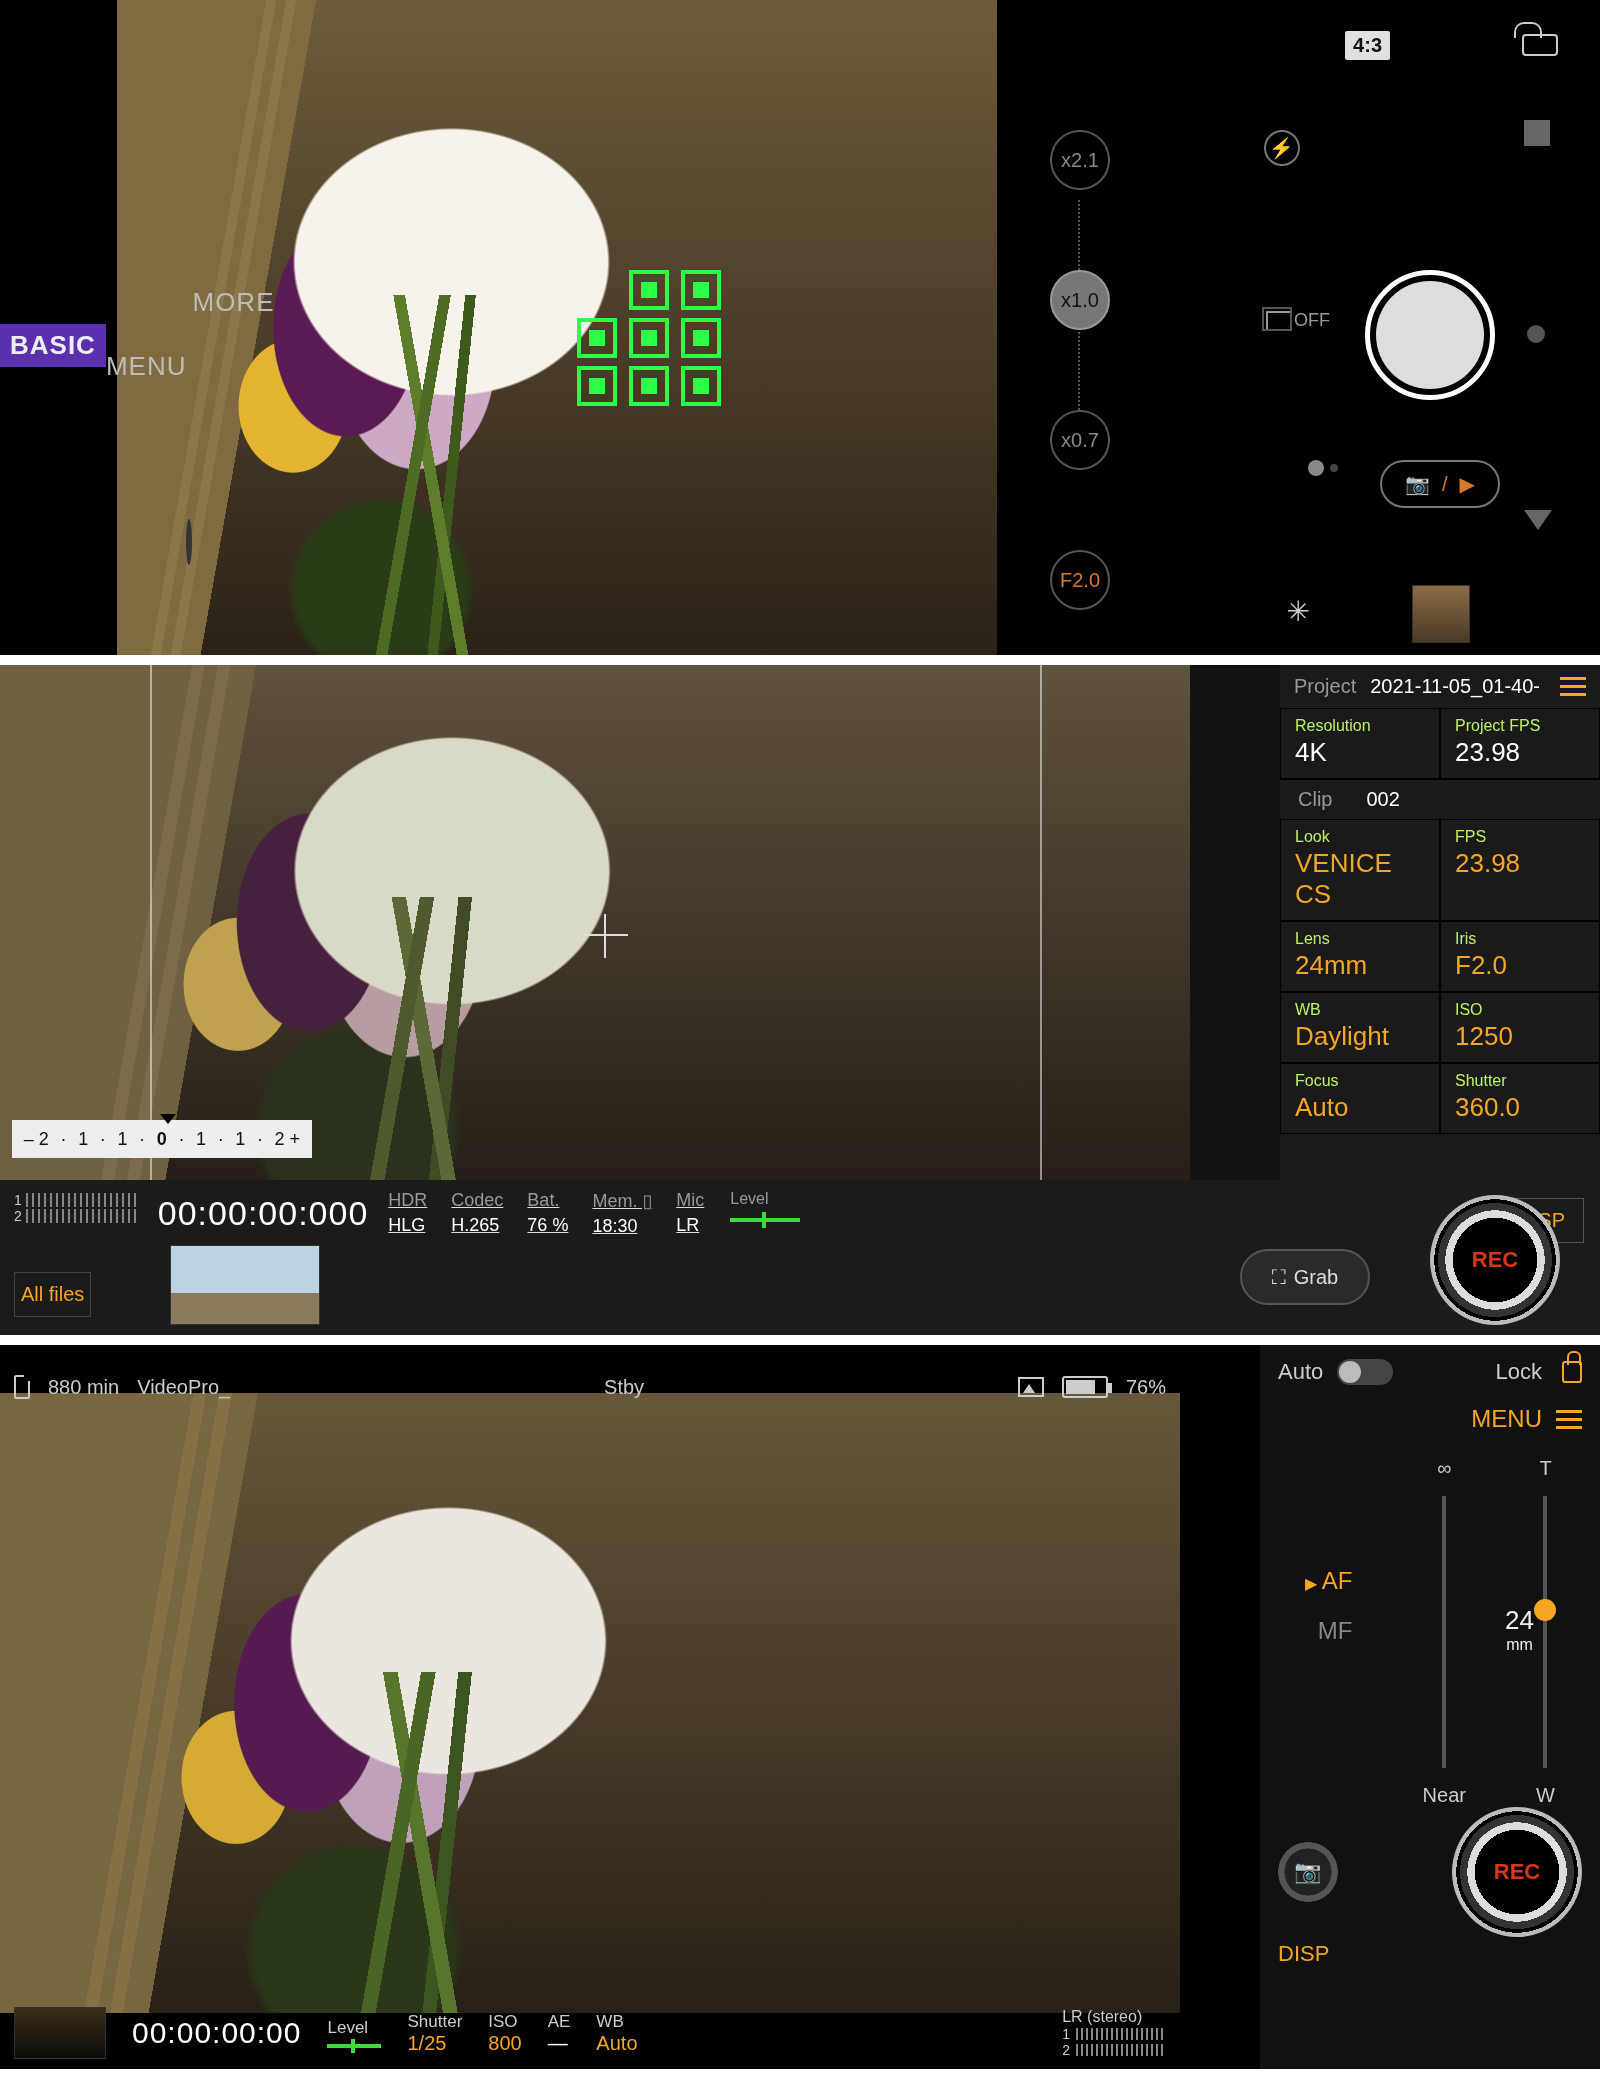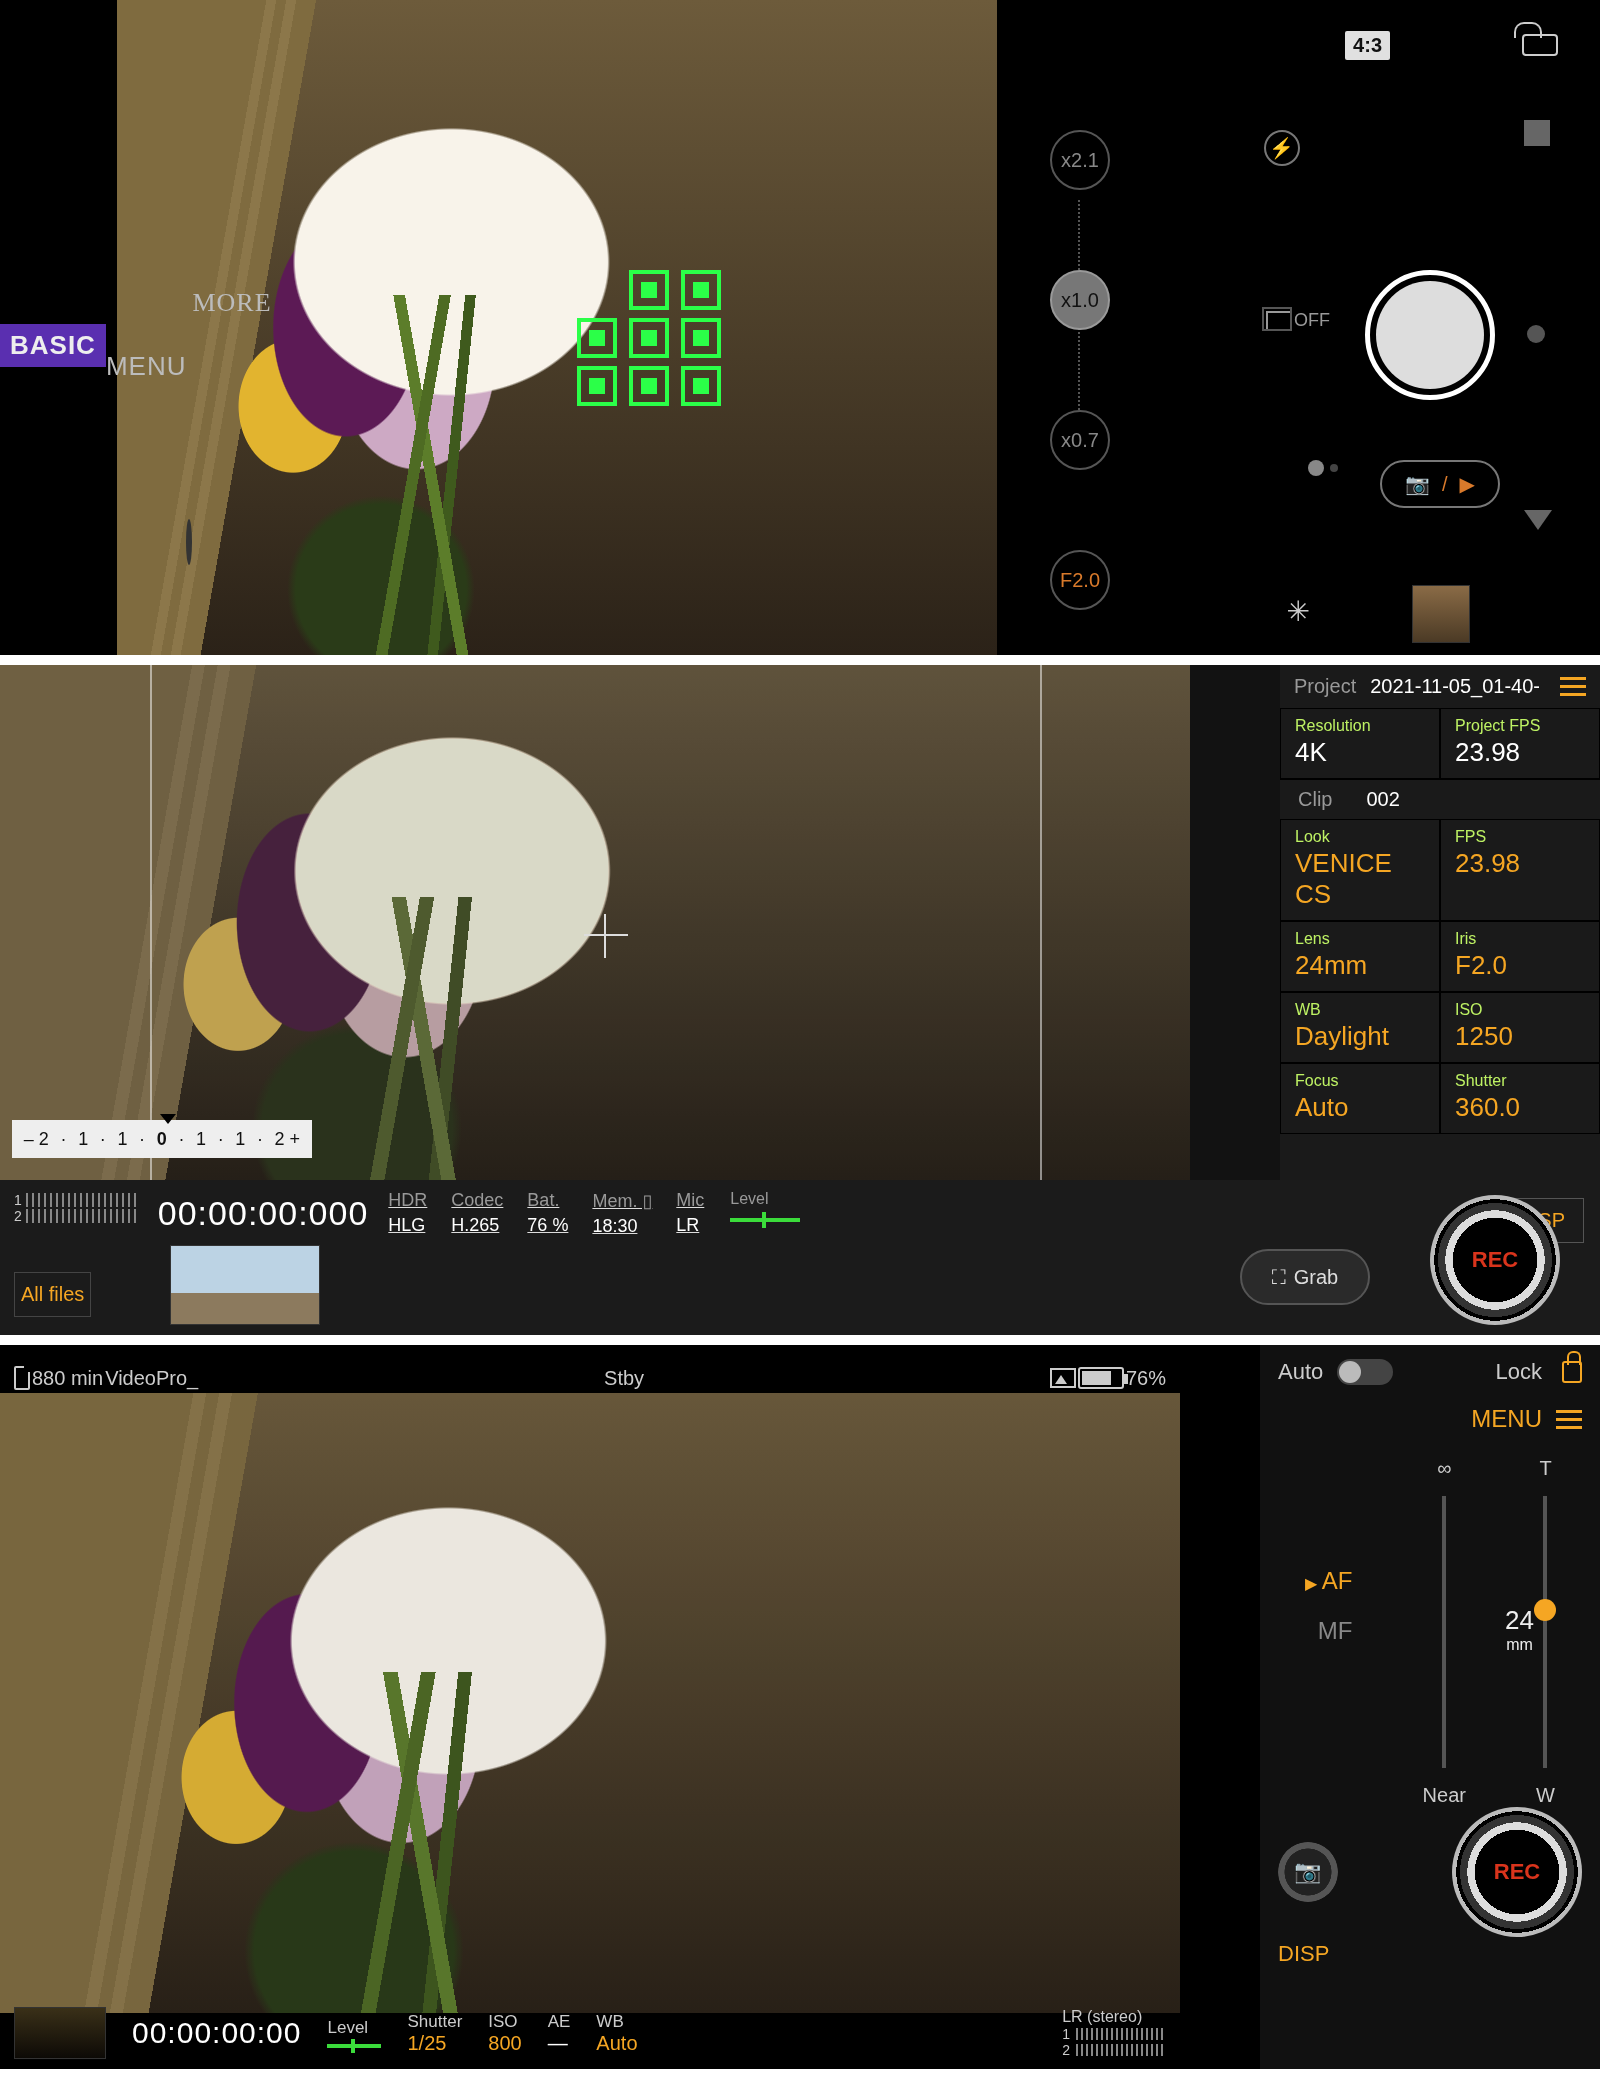--- a/index.html
+++ b/index.html
@@ -23,21 +23,21 @@
     linear-gradient(80deg,  transparent 50%, #5c7d2a 50% 54%, transparent 54%),
     linear-gradient(96deg,  transparent 58%, #3f5a1d 58% 62%, transparent 62%);
   }
   
   .p1 { height:655px; background:#000; }
   .p1 .vfwrap { position:absolute; left:117px; top:0; width:880px; height:655px; }
   .p1 .left { position:absolute; left:0; top:0; width:117px; height:100%; display:flex; align-items:center; color:#ccc; font-size:26px; }
   .p1 .basic-badge { margin-top:36px; background:#5a2fb0; color:#eee; font-weight:bold; padding:6px 10px; font-size:26px; letter-spacing:1px; }
   .p1 .menu { margin-top:78px; color:#bcbcbc; letter-spacing:1px; }
   .p1 .gthumb { margin-top:auto; margin-bottom:90px; width:46px; height:46px; border-radius:50%; background:radial-gradient(circle,#6aa5e6 0 40%,#fff 41% 60%,#bbb 61% 100%); border:3px solid #333; }
-  .p1 .more { margin-bottom:50px; color:#bcbcbc; letter-spacing:1px;font-family:Liberation Serif, serif; }
+  .p1 .more { margin-bottom:50px; color:#bcbcbc; letter-spacing:1px; }
   .p1 .topicons { position:absolute; right:40px; top:30px; display:flex; gap:130px; align-items:center; color:#ddd; }
   .aspect { background:#e0e0e0; color:#111; font-weight:bold; padding:3px 8px; font-size:20px; border-radius:2px; }
   .swcam { width:40px; height:30px; position:relative; }
   .swcam::before { content:""; position:absolute; inset:4px 2px; border:2px solid #ccc; border-radius:4px; }
   .swcam::after { content:""; position:absolute; left:-6px; top:-8px; width:24px; height:14px; border:2px solid #ccc; border-radius:10px 10px 0 0; border-bottom:none; }
   .flash { width:36px; height:36px; border:2px solid #777; border-radius:50%; display:flex; align-items:center; justify-content:center; color:#999; font-size:20px; position:absolute; right:300px; top:130px; }
   .shutter { position:absolute; right:105px; top:270px; width:130px; height:130px; border-radius:50%; border:5px solid #fff; padding:6px; }
   .shutter div { width:100%; height:100%; border-radius:50%; background:#ddd; }
   .stopsq { position:absolute; right:50px; top:120px; width:26px; height:26px; background:#666; }
   .dotbig { position:absolute; right:55px; top:325px; width:18px; height:18px; border-radius:50%; background:#555; }
@@ -97,21 +97,21 @@
   .allfiles { position:absolute; left:14px; bottom:18px; padding:10px 6px; border:1px solid #444; color:#f5a623; font-size:20px; }
   .clipthumb { position:absolute; left:170px; bottom:10px; width:150px; height:80px; background:linear-gradient(#bcd3e4 60%,#8c7a5e 60%); border:1px solid #333; }
   .grab { position:absolute; right:230px; bottom:30px; width:130px; height:56px; border:2px solid #555; border-radius:28px; color:#ddd; font-size:20px; display:flex; align-items:center; justify-content:center; gap:8px; background:#2a2a2a; }
   .recring { position:absolute; width:130px; height:130px; border-radius:50%; background:radial-gradient(circle,#000 0 46%,#ddd 46% 54%,#333 54% 62%,#000 62% 66%,#bbb 66% 72%,#111 72% 100%); display:flex; align-items:center; justify-content:center; }
   .p2 .recring { right:40px; bottom:10px; }
   .recring span { color:#d9341c; font-size:22px; font-weight:bold; }
 
   
   .p3 { height:724px; background:#000; color:#ddd; }
   .p3 .vfwrap { position:absolute; left:0; top:48px; width:1180px; height:620px; filter:saturate(.95) brightness(.95); }
-  .p3 .topbar { position:absolute; left:0; top:9px; width:1180px; height:48px; display:flex; align-items:center; padding:0 14px; gap:2px; color:#ccc; font-size:20px; }
+  .p3 .topbar { position:absolute; left:0; top:18px; width:1180px; height:48px; display:flex; align-items:center; padding:0 14px; gap:18px; color:#ccc; font-size:20px; }
   .p3 .topbar .stby { margin:0 auto; }
   .sdicon { width:16px; height:24px; border:2px solid #ccc; border-radius:2px; position:relative; }
   .sdicon::after{content:"";position:absolute;right:-2px;top:-2px;width:6px;height:6px;background:#000;}
   .batt { width:46px; height:22px; border:2px solid #ccc; border-radius:3px; position:relative; }
   .batt::before{content:"";position:absolute;right:-6px;top:5px;width:4px;height:10px;background:#ccc;}
   .batt div{position:absolute;left:2px;top:2px;bottom:2px;width:70%;background:#ccc;}
   .scenery { width:26px; height:20px; border:2px solid #ccc; position:relative; }
   .scenery::after{content:"";position:absolute;left:3px;bottom:2px;border-left:6px solid transparent;border-right:6px solid transparent;border-bottom:9px solid #ccc;}
   .p3 .osd { position:absolute; left:0; bottom:0; width:1180px; height:72px; display:flex; align-items:center; gap:26px; padding:0 14px; color:#ccc; font-size:18px; }
   .p3 .tthumb { width:92px; height:52px; background:linear-gradient(#3a3018,#0d0a06); border:1px solid #333; }

